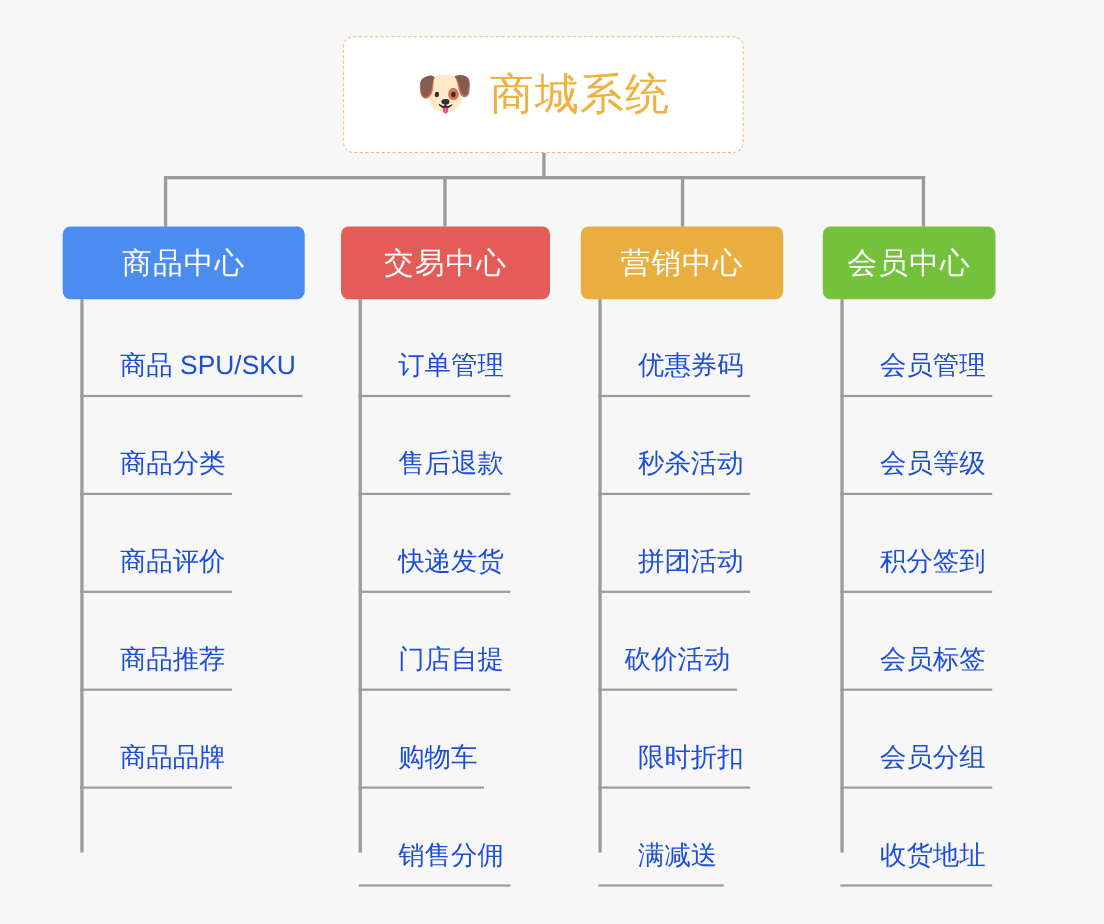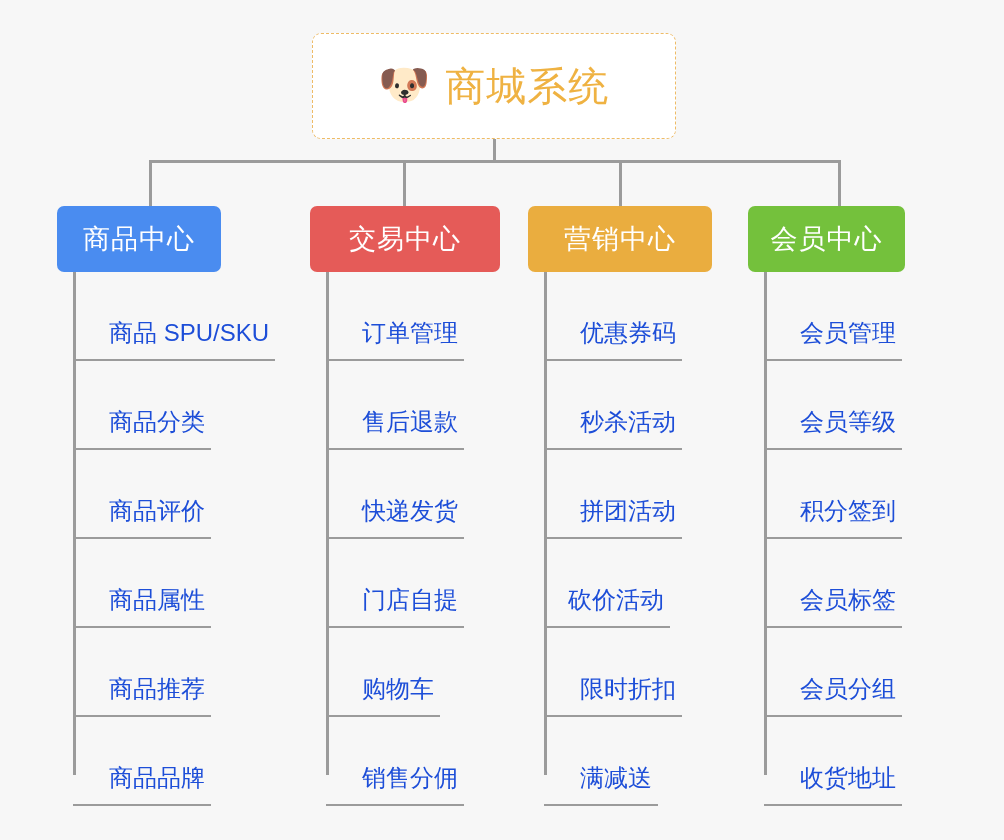--- a/index.html
+++ b/index.html
@@ -113,38 +113,35 @@
 
   <div class="conn conn-v" style="left: 493px; top: 139px; height: 23px; background: rgb(155, 155, 155);"></div>
   <div class="conn conn-h" style="left: 150px; top: 160px; width: 691px; background: rgb(155, 155, 155);"></div>
 
   <div class="conn conn-v" style="left: 149px; top: 160px; height: 46px; background: rgb(155, 155, 155);"></div>
   <div class="conn conn-v" style="left: 403px; top: 160px; height: 46px; background: rgb(155, 155, 155);"></div>
   <div class="conn conn-v" style="left: 619px; top: 160px; height: 46px; background: rgb(155, 155, 155);"></div>
   <div class="conn conn-v" style="left: 838px; top: 160px; height: 46px; background: rgb(155, 155, 155);"></div>
 
   <div class="column" style="left:0; width:300px;">
-    <div class="cat-box" style="left: 57px; width: 164px; background: rgb(74, 140, 240);">
+    <div class="cat-box" style="left: 57px; width: 220px; background: rgb(74, 140, 240);">
       <span>商品中心</span>
     </div>
     <div class="spine" style="left: 73px; height: 503px; background: rgb(155, 155, 155);"></div>
     <div class="items" style="left:73px;">
       <div class="item">
         <span class="item-label" style="border-bottom-color: rgb(155, 155, 155);">商品 SPU/SKU</span>
       </div>
       <div class="item">
         <span class="item-label" style="border-bottom-color: rgb(155, 155, 155);">商品分类</span>
       </div>
       <div class="item">
         <span class="item-label" style="border-bottom-color: rgb(155, 155, 155);">商品评价</span>
       </div>
       <div class="item">
-        <span class="item-label" style="border-bottom-color: rgb(155, 155, 155);">商品属性</span>
-      </div>
-      <div class="item">
         <span class="item-label" style="border-bottom-color: rgb(155, 155, 155);">商品推荐</span>
       </div>
       <div class="item">
         <span class="item-label" style="border-bottom-color: rgb(155, 155, 155);">商品品牌</span>
       </div>
     </div>
   </div>
 
   <div class="column" style="left:0; width:300px;">
     <div class="cat-box" style="left: 310px; width: 190px; background: rgb(229, 91, 88);">

